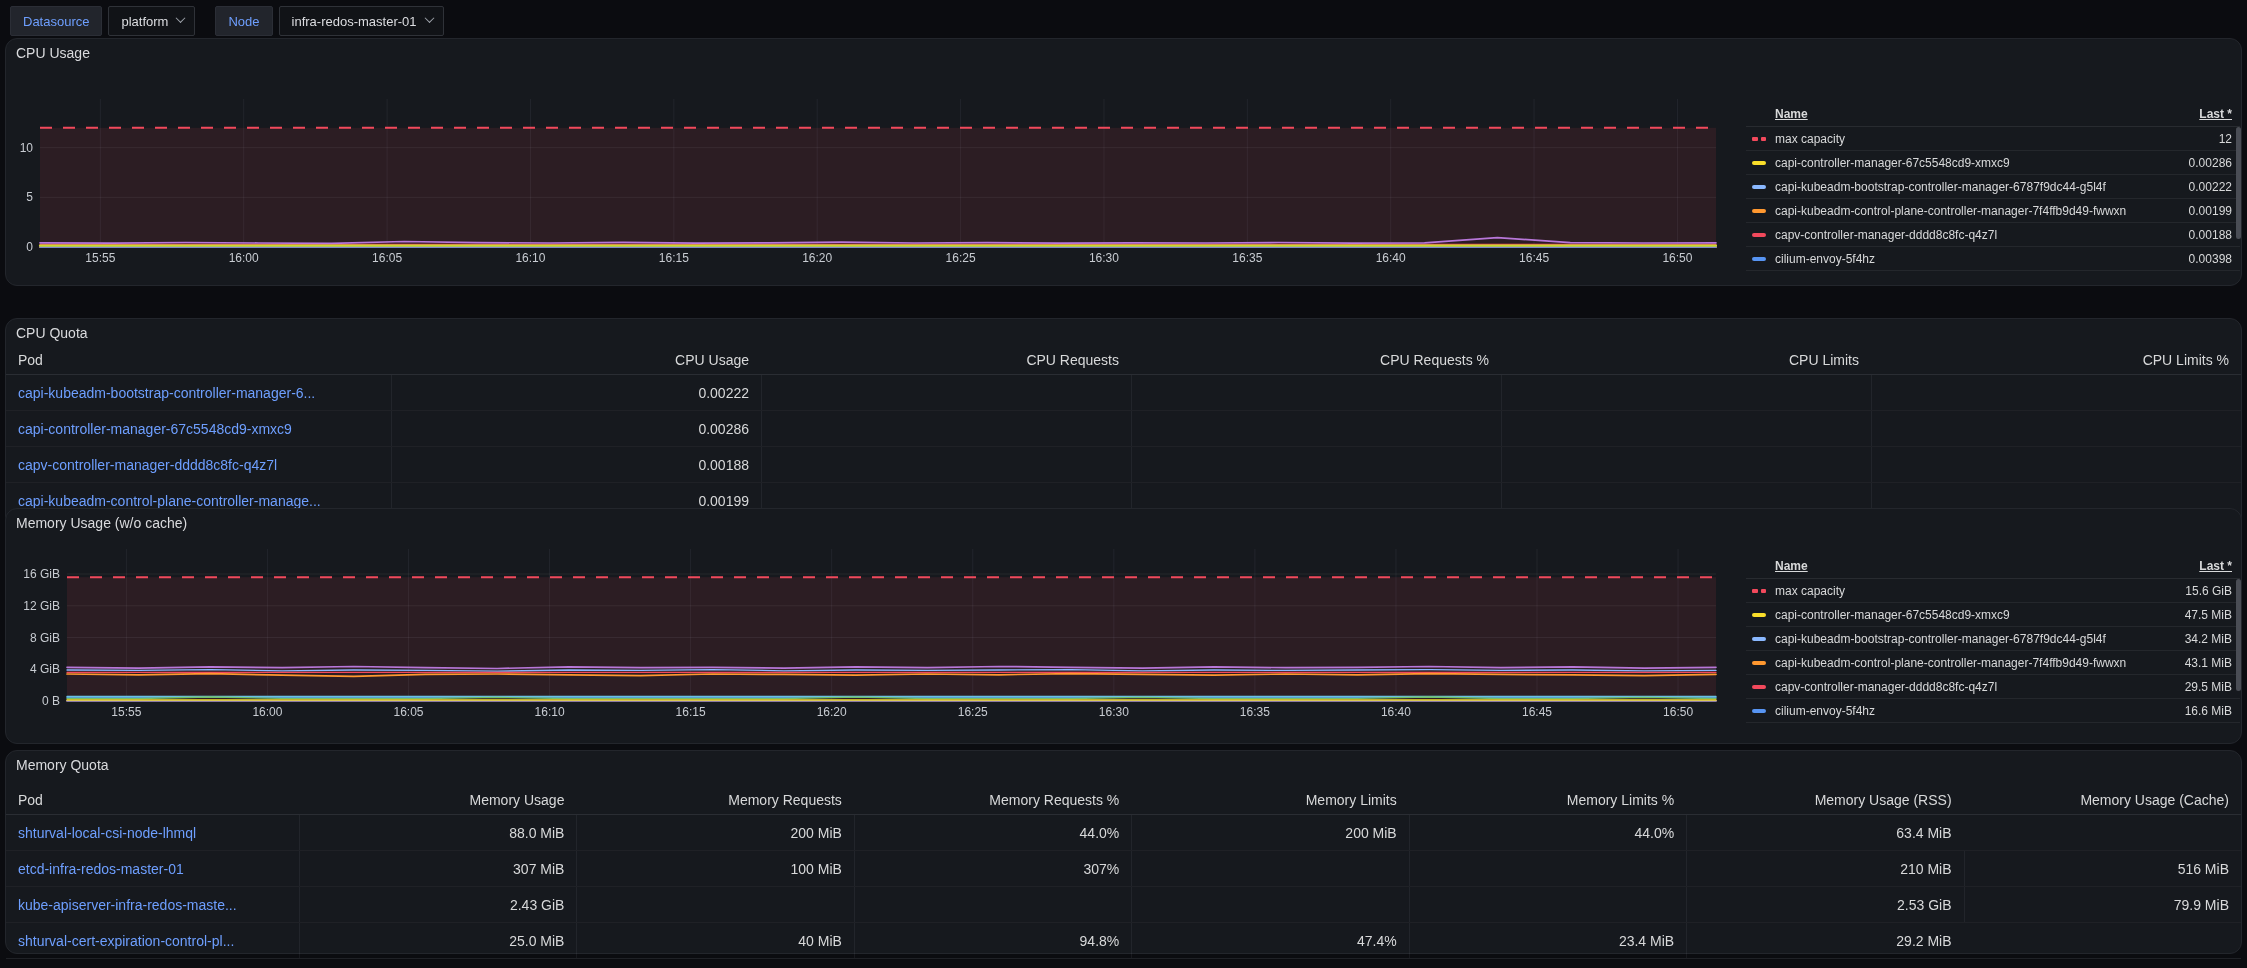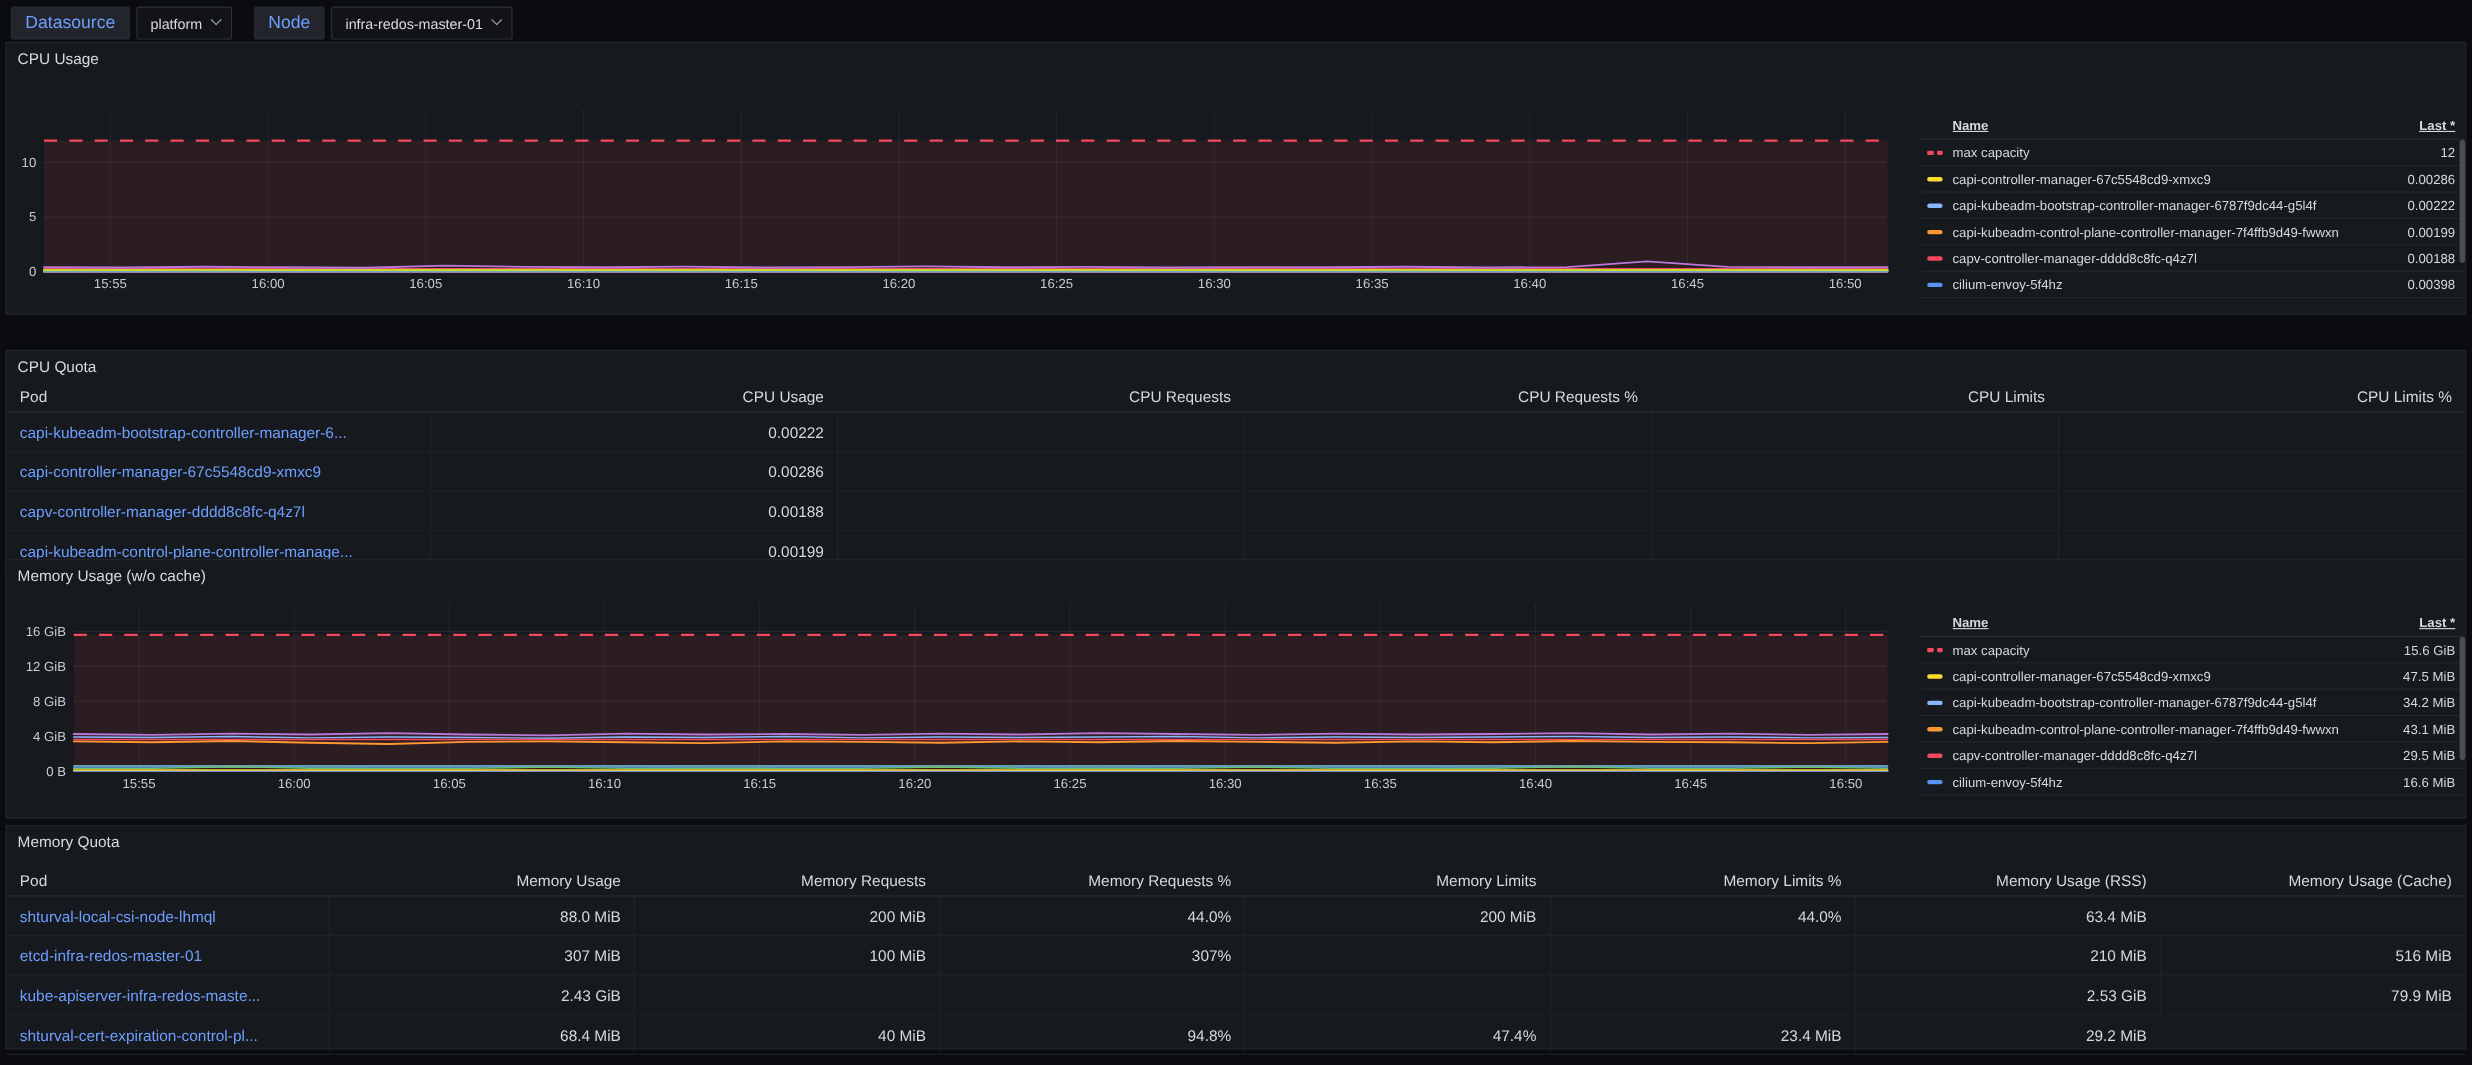--- a/index.html
+++ b/index.html
@@ -2,29 +2,29 @@
 <html><head>
 <meta charset="utf-8">
 <style>
   * { margin:0; padding:0; box-sizing:border-box; }
   html,body { width:2247px; height:968px; overflow:hidden; background:#0b0c10;
     font-family:"Liberation Sans", sans-serif; color:#d8d9da; }
 
   
   .toolbar { position:absolute; left:10px; top:5px; height:32px; display:flex; align-items:center; gap:6px; }
   .chip { height:30px; display:flex; align-items:center; padding:0 12px; background:#22252c;
-    border:1px solid #2b2e36; border-radius:2px; color:#6e9fff; font-size:16px; font-weight:500; }
+    border:1px solid #2b2e36; border-radius:2px; color:#6e9fff; font-size:13px; font-weight:500; }
   .dd { height:30px; display:flex; align-items:center; padding:0 10px 0 12px; background:#111317;
     border:1px solid #2f3238; border-radius:2px; color:#dcdde1; font-size:13px; margin-right:14px; }
   .caret { width:7px; height:7px; border-right:1.5px solid #9da2aa; border-bottom:1.5px solid #9da2aa;
     transform:rotate(45deg) translate(-1px,-1px); margin-left:9px; margin-top:-3px; }
 
   
   .panel { position:absolute; left:5px; width:2237px; background:#16191e;
-    border:1px solid #23262c; border-radius:0; }
+    border:1px solid #23262c; border-radius:12px; }
   .panel-title { position:absolute; top:6px; left:10px; font-size:14px; color:#d9dadd; font-weight:500; }
   #p-cpu   { top:38px;  height:248px; }
   #p-cpuq  { top:292px; height:210px;margin-top:26px; }
   #p-mem   { top:508px; height:236px; }
   #p-memq  { top:750px; height:204px; }
 
   
   .chart { position:absolute; left:6px; }
   #cpu-chart { top:60px; width:1706px; height:168px; }
   #mem-chart { top:40px; width:1706px; height:172px; }
@@ -346,21 +346,21 @@
         <div class="q-cell num">2.43 GiB</div>
         <div class="q-cell num"></div>
         <div class="q-cell num"></div>
         <div class="q-cell num"></div>
         <div class="q-cell num"></div>
         <div class="q-cell num">2.53 GiB</div>
         <div class="q-cell num">79.9 MiB</div>
       </div>
       <div class="q-row">
         <div class="q-cell pod-link">shturval-cert-expiration-control-pl...</div>
-        <div class="q-cell num">68.4 MiB</div>
+        <div class="q-cell num">25.0 MiB</div>
         <div class="q-cell num">40 MiB</div>
         <div class="q-cell num">94.8%</div>
         <div class="q-cell num">47.4%</div>
         <div class="q-cell num">23.4 MiB</div>
         <div class="q-cell num">29.2 MiB</div>
       </div>
     </div>
 </div>
 
 </body></html>

